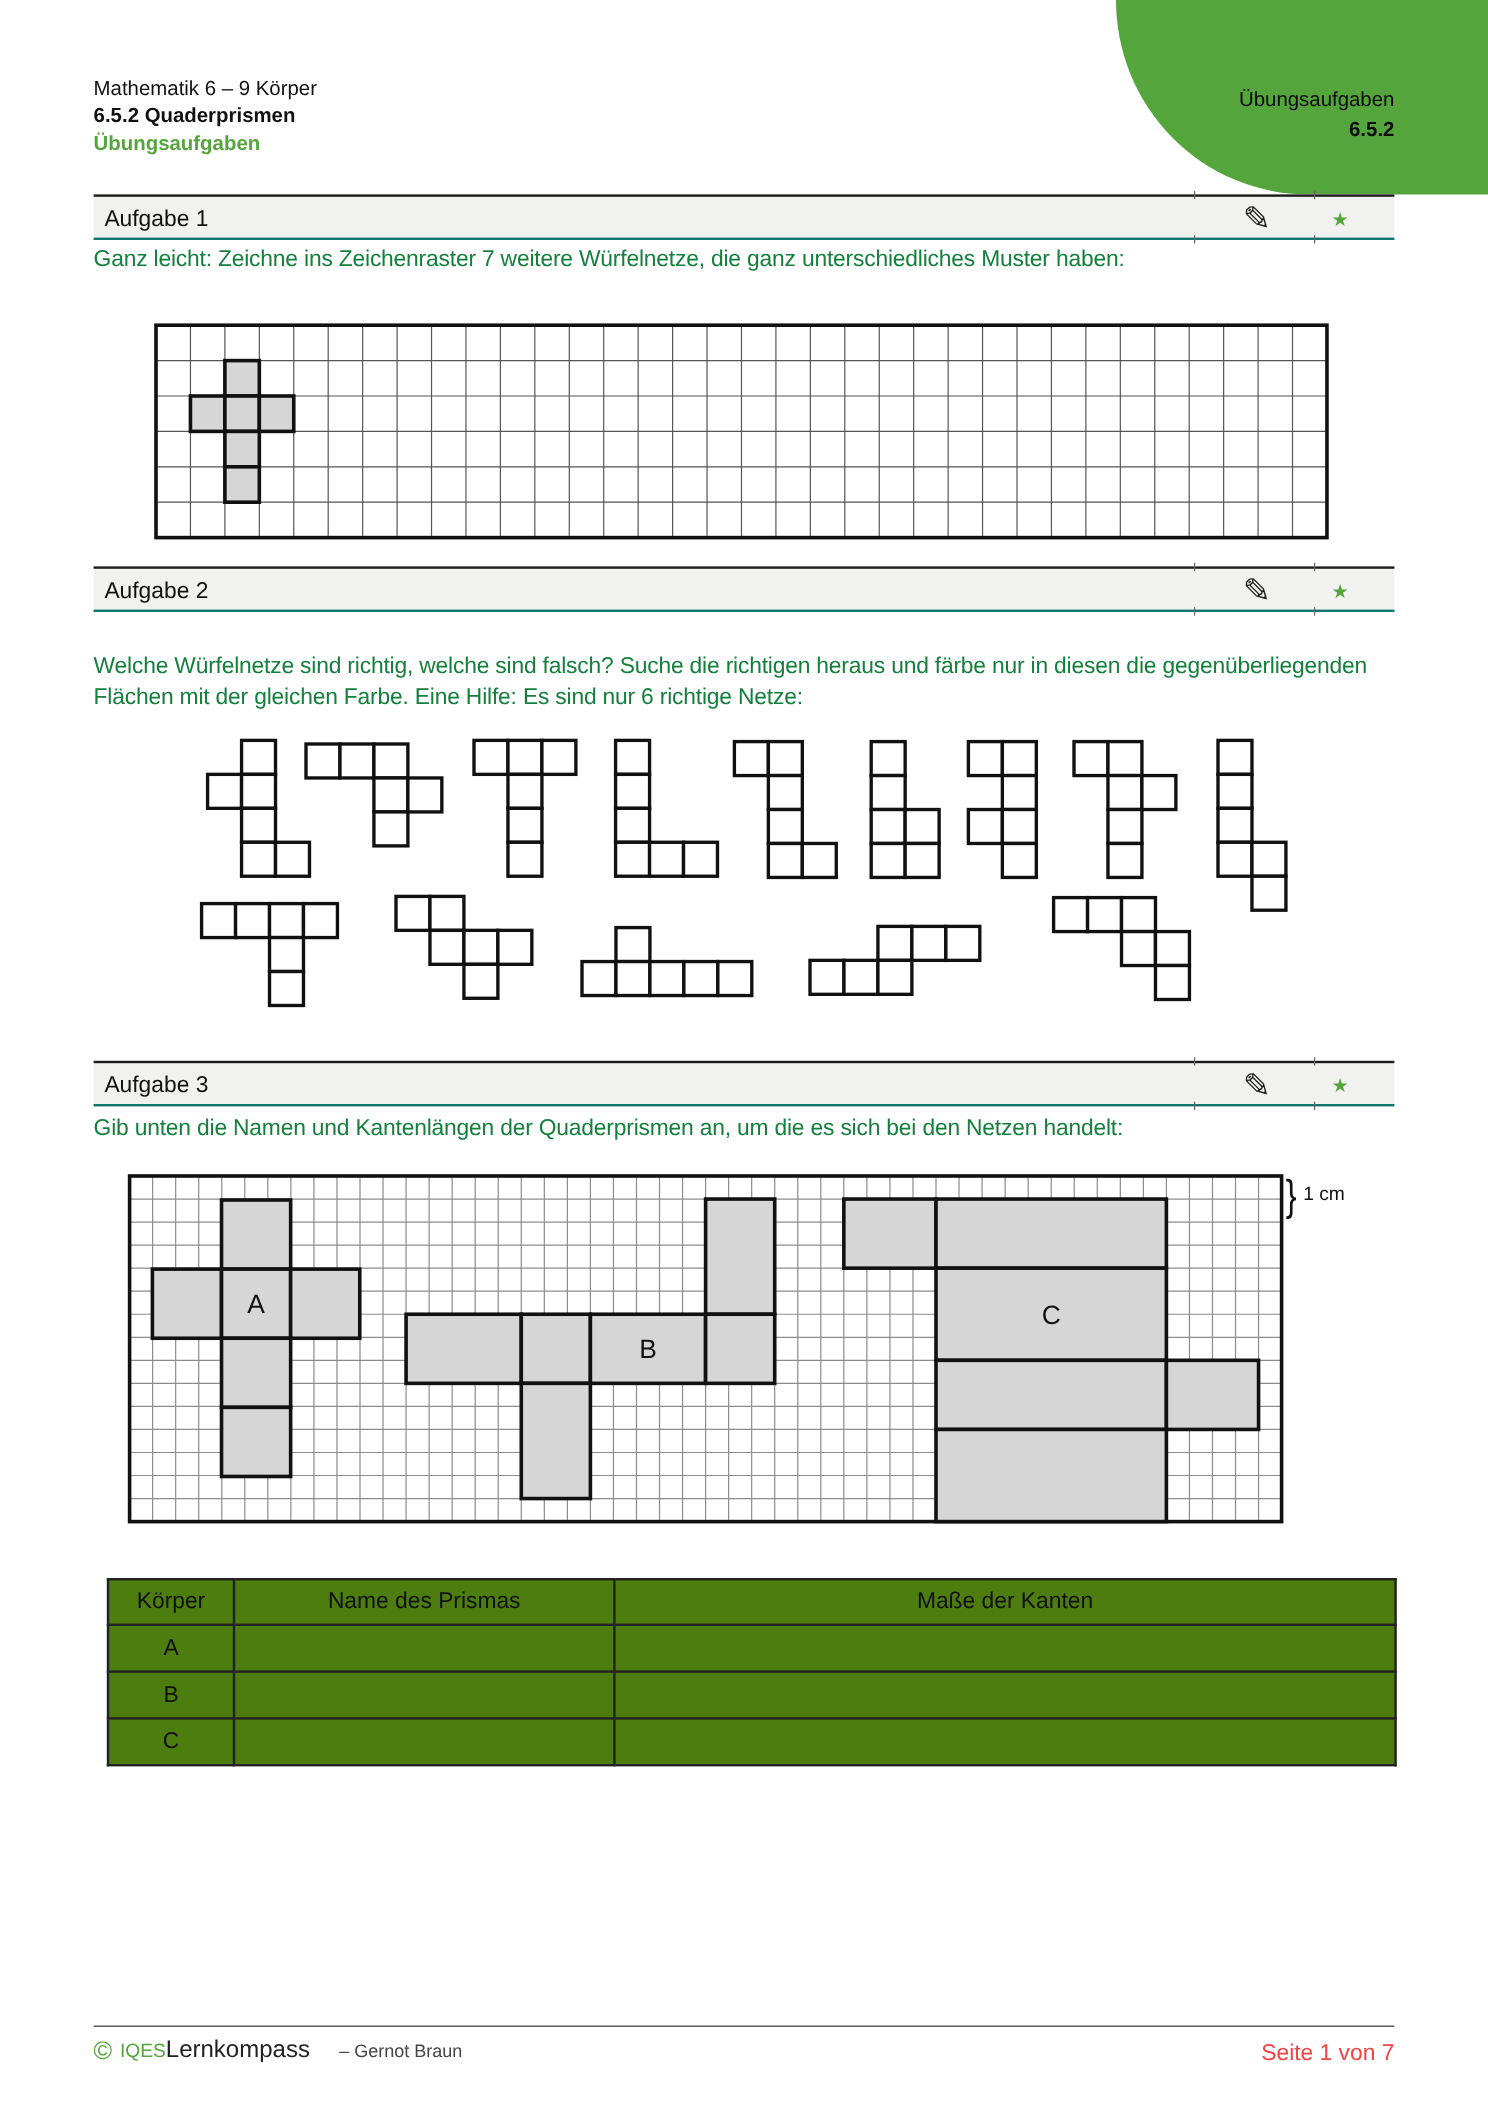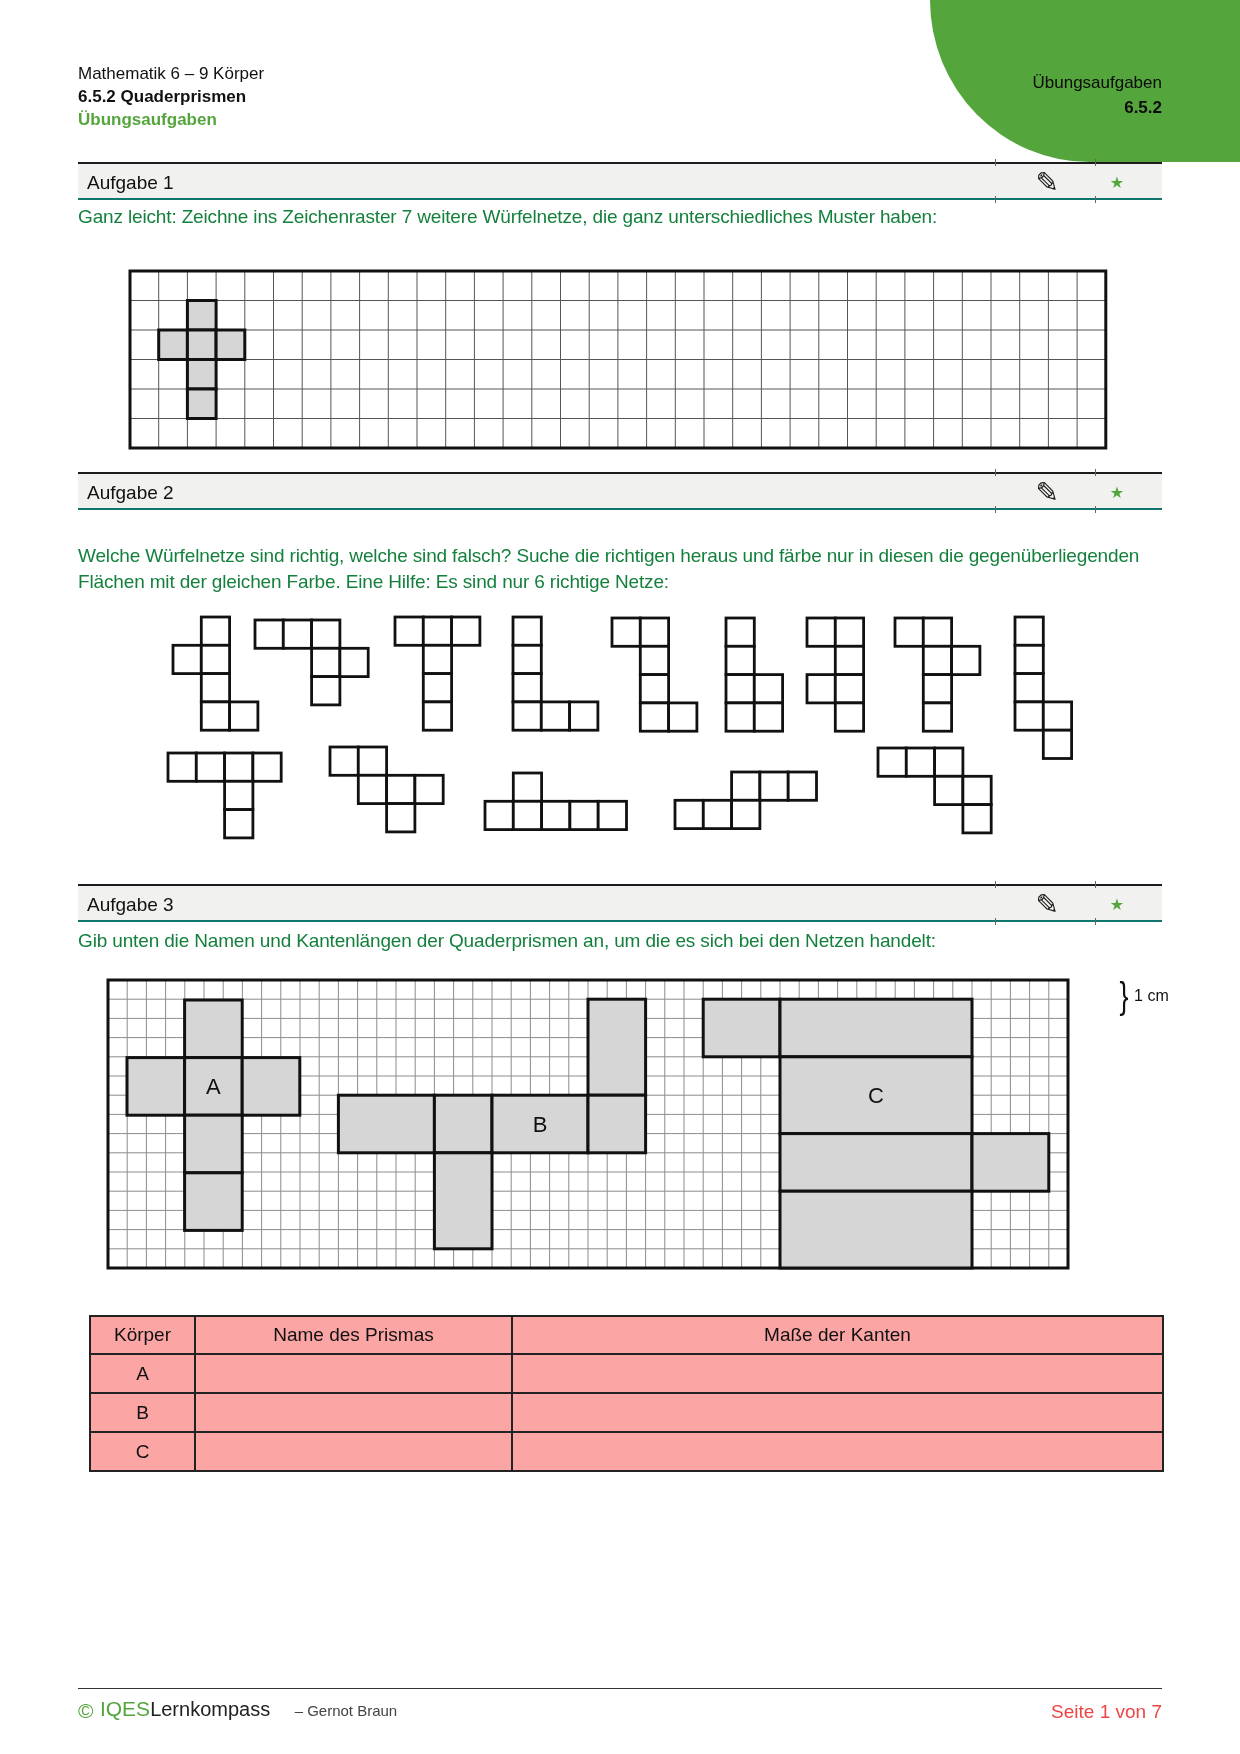--- a/index.html
+++ b/index.html
@@ -21,37 +21,37 @@
   .band .pencil{position:absolute;right:103px;top:2px;font-size:28px;color:#1a1a1a;}
   .band .star{position:absolute;right:38px;top:9px;font-size:16px;}
   .tick{position:absolute;width:1px;height:7px;background:#666;}
   .tick.tt{top:-5px;} .tick.tb{bottom:-5px;}
   .tick.t1{left:917px;} .tick.t2{left:1017px;}
   .task-text{position:absolute;left:78px;width:1088px;font-size:19px;line-height:26px;
              letter-spacing:-0.15px;color:#15803d;}
   
   svg.draw{position:absolute;left:0;top:0;pointer-events:none;}
   
-  .scale-note{position:absolute;left:1070px;top:976px;padding-left:48px;}
+  .scale-note{position:absolute;left:1070px;top:976px;}
   .scale-note .brace{display:inline-block;font-size:36px;line-height:40px;
                      transform:scaleX(0.75);vertical-align:middle;color:#111;}
   .scale-note .lbl{font-size:16px;vertical-align:middle;margin-left:4px;}
   
   table.ans{position:absolute;left:89px;top:1315px;width:1073px;border-collapse:collapse;
             table-layout:fixed;font-size:19px;}
   table.ans th,table.ans td{border:2px solid #222;padding:0;text-align:center;
-                            font-weight:normal;background:#fca5a5;}
+                            font-weight:normal;background:#4d7c0f;}
   table.ans th{height:36px;} table.ans td{height:37px;}
   .col-k{width:105px;} .col-n{width:317px;} .col-m{width:651px;}
   
   .footer-line{position:absolute;left:78px;top:1688px;width:1084px;height:0;
                border-top:1.5px solid #333;}
   .footer{position:absolute;left:78px;top:1697px;width:1084px;height:26px;}
   .footer .cc{font-size:21px;vertical-align:-2px;}
-  .footer .brand-g{font-size:21px;margin-left:2px;margin-top:12px;}
+  .footer .brand-g{font-size:16px;margin-left:2px;margin-top:12px;}
   .footer .brand-d{font-size:20px;color:#222;margin-top:23px;}
   .footer .author{font-size:15px;color:#444;margin-left:20px;}
   .footer .page-num{position:absolute;right:0;top:4px;font-size:19px;color:#ef4444;}
 </style>
 </head>
 <body>
 
 <div class="page">
 
   <div class="corner-blob" style="background: rgb(85, 165, 61);">

